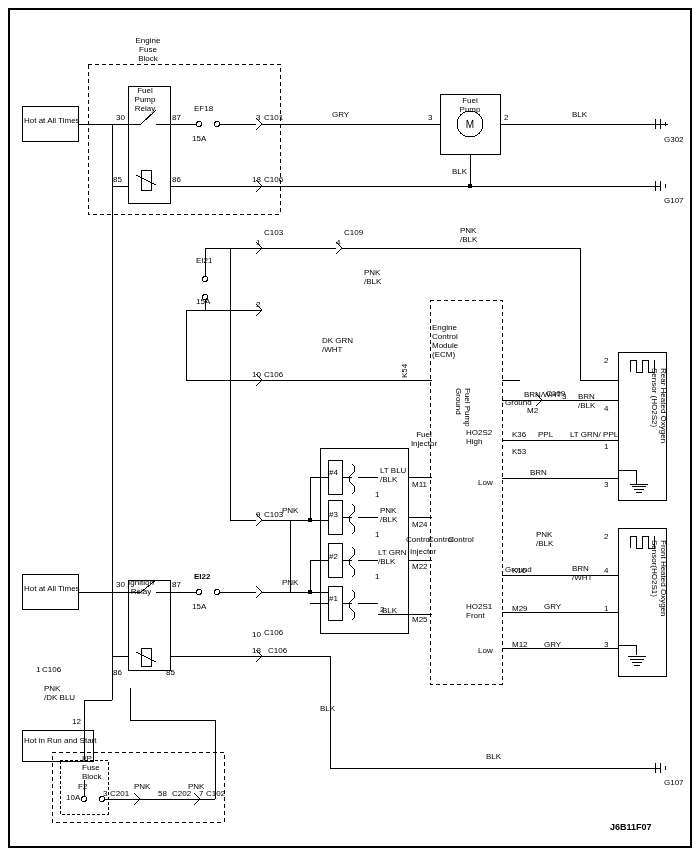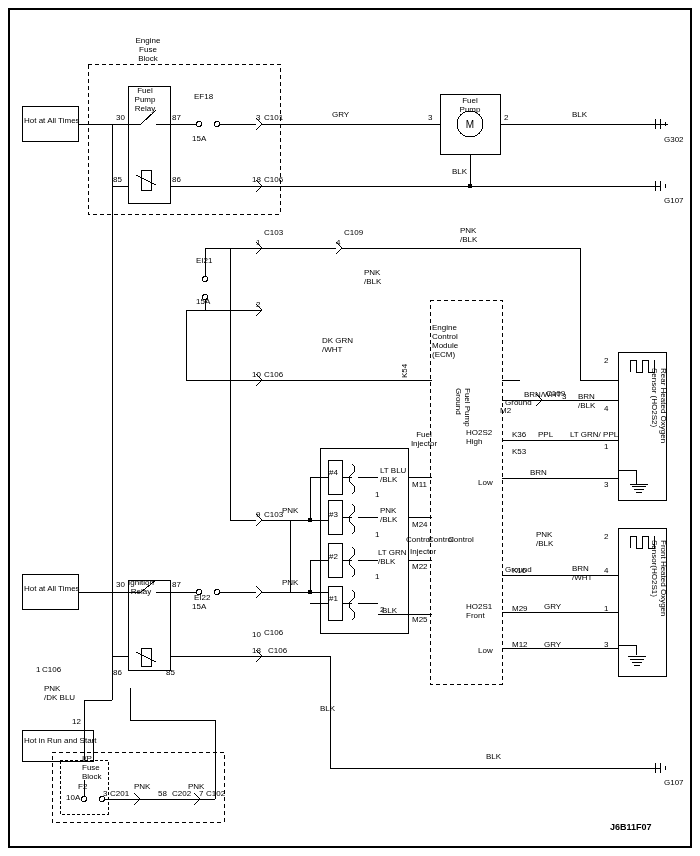--- a/index.html
+++ b/index.html
@@ -249,27 +249,27 @@
 Pump</div>
   <div class="lbl c" style="left:116px;top:578px;width:50px;">Ignition
 Relay</div>
   <div class="lbl c" style="left:406px;top:430px;width:36px;">Fuel
 Injector</div>
   <div class="lbl" style="left:668px;top:368px;width:120px;transform:rotate(90deg);transform-origin:0 0;">Rear Heated Oxygen
 Sensor (HO2S2)</div>
   <div class="lbl" style="left:668px;top:540px;width:130px;transform:rotate(90deg);transform-origin:0 0;">Front Heated Oxygen
 Sensor(HO2S1)</div>
 
-  <div class="lbl" style="left:194px;top:92px;">EF18</div>
+  <div class="lbl" style="left:194px;top:104px;">EF18</div>
   <div class="lbl" style="left:192px;top:134px;">15A</div>
 
   <div class="lbl" style="left:196px;top:256px;">EI21</div>
   <div class="lbl" style="left:196px;top:297px;">15A</div>
 
-  <div class="lbl" style="left:194px;top:593px;">EI22</div>
+  <div class="lbl" style="left:194px;top:572px;font-weight:bold;">EI22</div>
   <div class="lbl" style="left:192px;top:602px;">15A</div>
 
   <div class="lbl" style="left:78px;top:782px;">F2</div>
   <div class="lbl" style="left:66px;top:793px;">10A</div>
 
   <div class="lbl" style="left:664px;top:135px;">G302</div>
   <div class="lbl" style="left:664px;top:196px;">G107</div>
   <div class="lbl" style="left:664px;top:778px;">G107</div>
 
   <div class="lbl" style="left:264px;top:113px;">C101</div>
@@ -317,21 +317,21 @@
   <div class="lbl" style="left:536px;top:530px;">PNK
 /BLK</div>
   <div class="lbl" style="left:572px;top:564px;">BRN
 /WHT</div>
   <div class="lbl" style="left:544px;top:602px;">GRY</div>
   <div class="lbl" style="left:544px;top:640px;">GRY</div>
   <div class="lbl" style="left:320px;top:704px;">BLK</div>
   <div class="lbl" style="left:486px;top:752px;">BLK</div>
 
   <div class="lbl" style="left:400px;top:378px;transform:rotate(-90deg);transform-origin:0 0;">K54</div>
-  <div class="lbl" style="left:500px;top:406px;">M2</div>
+  <div class="lbl" style="left:527px;top:406px;">M2</div>
   <div class="lbl" style="left:512px;top:430px;">K36</div>
   <div class="lbl" style="left:512px;top:447px;">K53</div>
   <div class="lbl" style="left:412px;top:480px;">M11</div>
   <div class="lbl" style="left:412px;top:520px;">M24</div>
   <div class="lbl" style="left:412px;top:562px;">M22</div>
   <div class="lbl" style="left:412px;top:615px;">M25</div>
   <div class="lbl" style="left:512px;top:566px;">K16</div>
   <div class="lbl" style="left:512px;top:604px;">M29</div>
   <div class="lbl" style="left:480px;top:640px;margin-left:32px;">M12</div>
 

